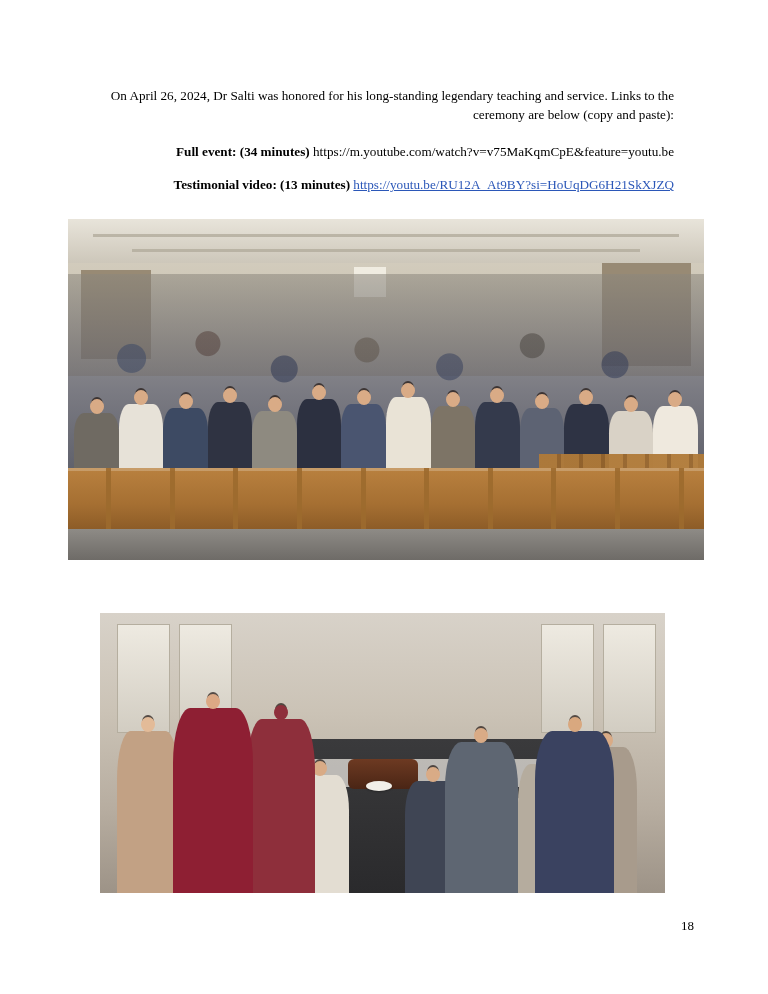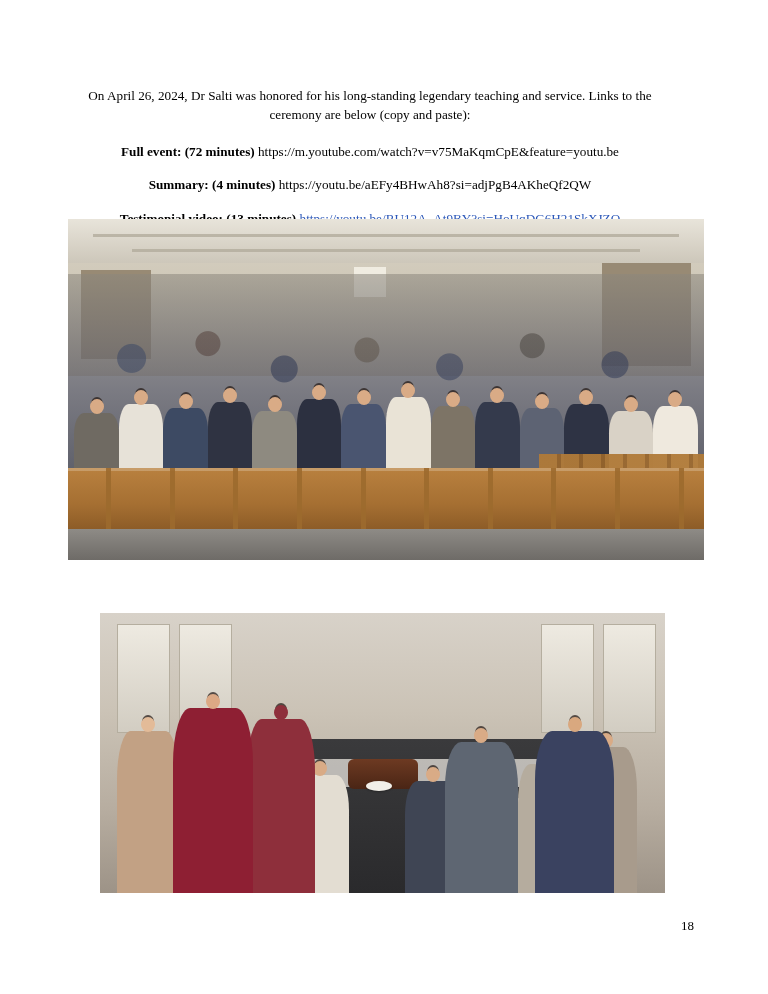--- a/index.html
+++ b/index.html
@@ -23,21 +23,21 @@
   .content {
     position: absolute;
     left: 66px;
     top: 86px;
     width: 608px;
   }
   .para {
     font-size: 13.2px;
     line-height: 1.45;
     margin: 0 0 14px 0;
-    text-align: center;
+    text-align: right;
   }
   .para.intro {
     margin-bottom: 18px;
   }
   .lbl {
     font-weight: bold;
   }
   .link-plain {
     color: #000000;
   }
@@ -208,28 +208,24 @@
 </head>
 <body>
 
 <div class="page">
 
   <div class="content">
 
     <p class="para intro">On April 26, 2024, Dr Salti was honored for his long-standing legendary teaching and service. Links to the ceremony are below (copy and paste):</p>
 
     <p class="para">
-      <span class="lbl">Full event: (72 minutes)</span>
+      <span class="lbl">Full event: (34 minutes)</span>
       <span class="link-plain">https://m.youtube.com/watch?v=v75MaKqmCpE&amp;feature=youtu.be</span>
     </p>
 
-    <p class="para">
-      <span class="lbl">Summary: (4 minutes)</span>
-      <span class="link-plain">https://youtu.be/aEFy4BHwAh8?si=adjPgB4AKheQf2QW</span>
-    </p>
 
     <p class="para">
       <span class="lbl">Testimonial video: (13 minutes)</span>
       <span class="link-blue">https://youtu.be/RU12A_At9BY?si=HoUqDG6H21SkXJZQ</span>
     </p>
 
   </div>
 
   <div class="photo" id="photo-auditorium">
     <div class="aud-wall"></div>

